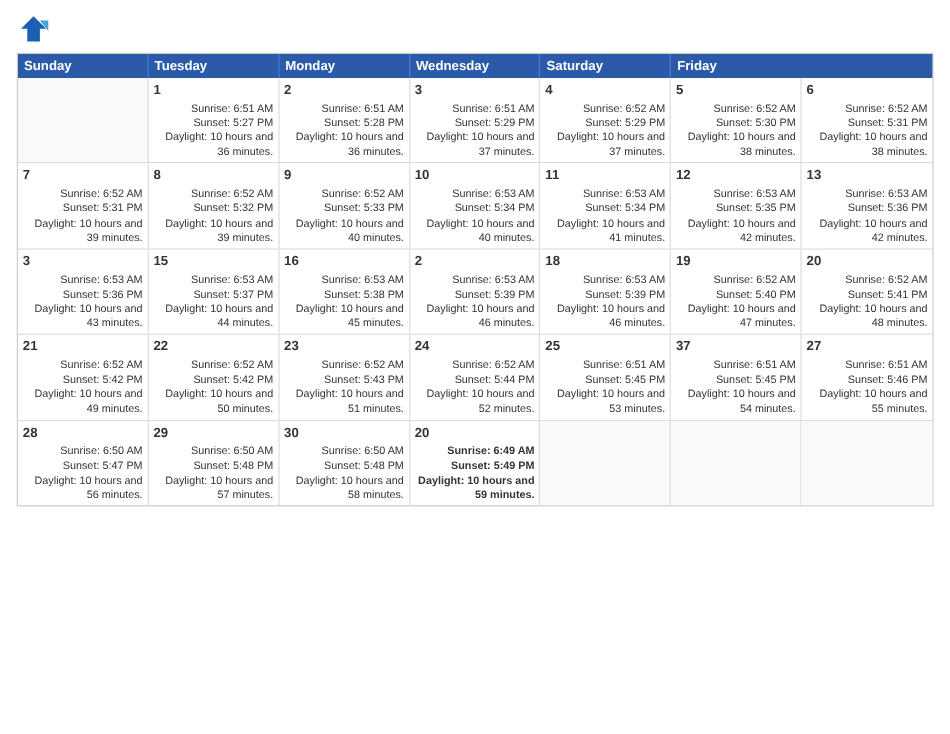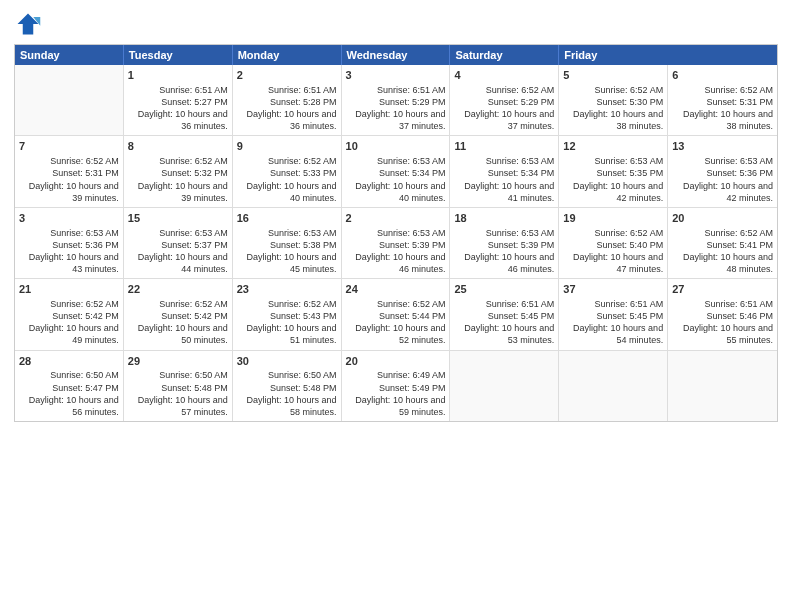--- a/index.html
+++ b/index.html
@@ -323,21 +323,21 @@
 Daylight: 10 hours and 57 minutes.</div>
           </div>
           <div class="cal-cell">
             <span class="day-num">30</span>
             <div class="cell-text" style="white-space: pre-line;">Sunrise: 6:50 AM
 Sunset: 5:48 PM
 Daylight: 10 hours and 58 minutes.</div>
           </div>
           <div class="cal-cell">
             <span class="day-num">20</span>
-            <div class="cell-text" style="white-space: pre-line;">Sunrise: 6:49 AM
+            <div class="cell-text" style="white-space: pre-line; font-weight: bold;">Sunrise: 6:49 AM
 Sunset: 5:49 PM
 Daylight: 10 hours and 59 minutes.</div>
           </div>
           <div class="cal-cell empty"></div>
           <div class="cal-cell empty"></div>
           <div class="cal-cell empty"></div>
         </div>
       </div>
   </div>
 </div>

